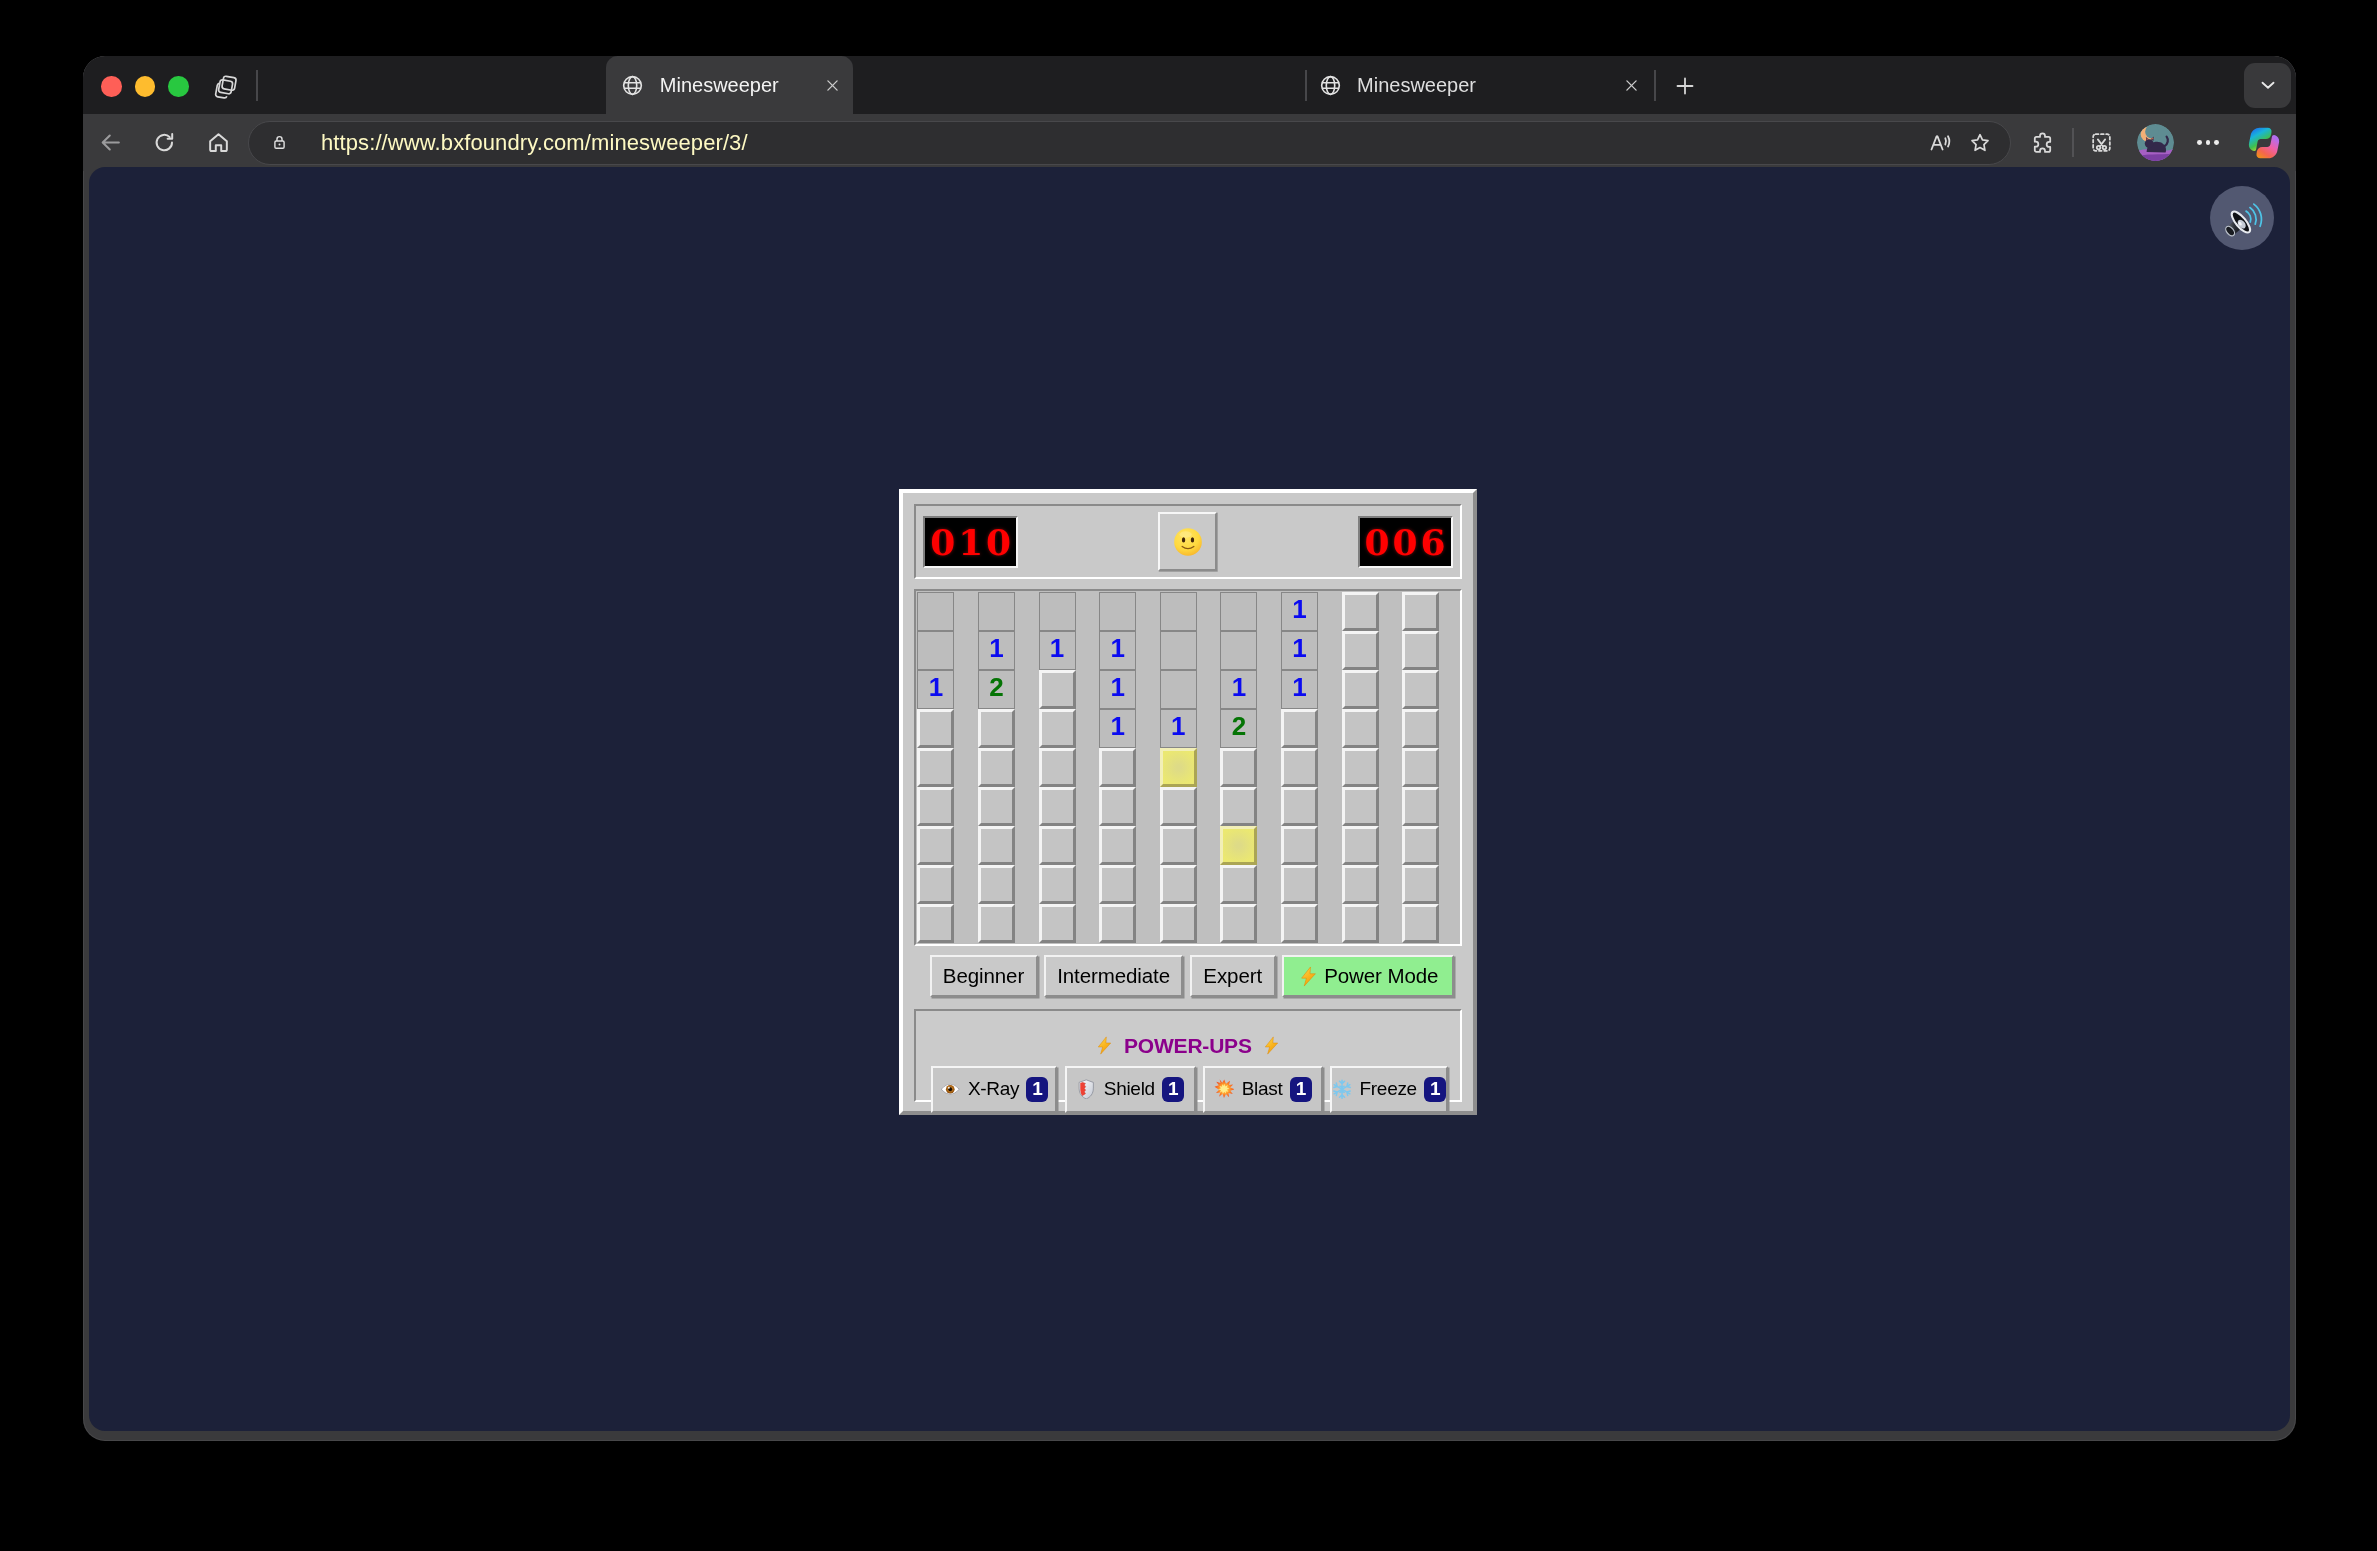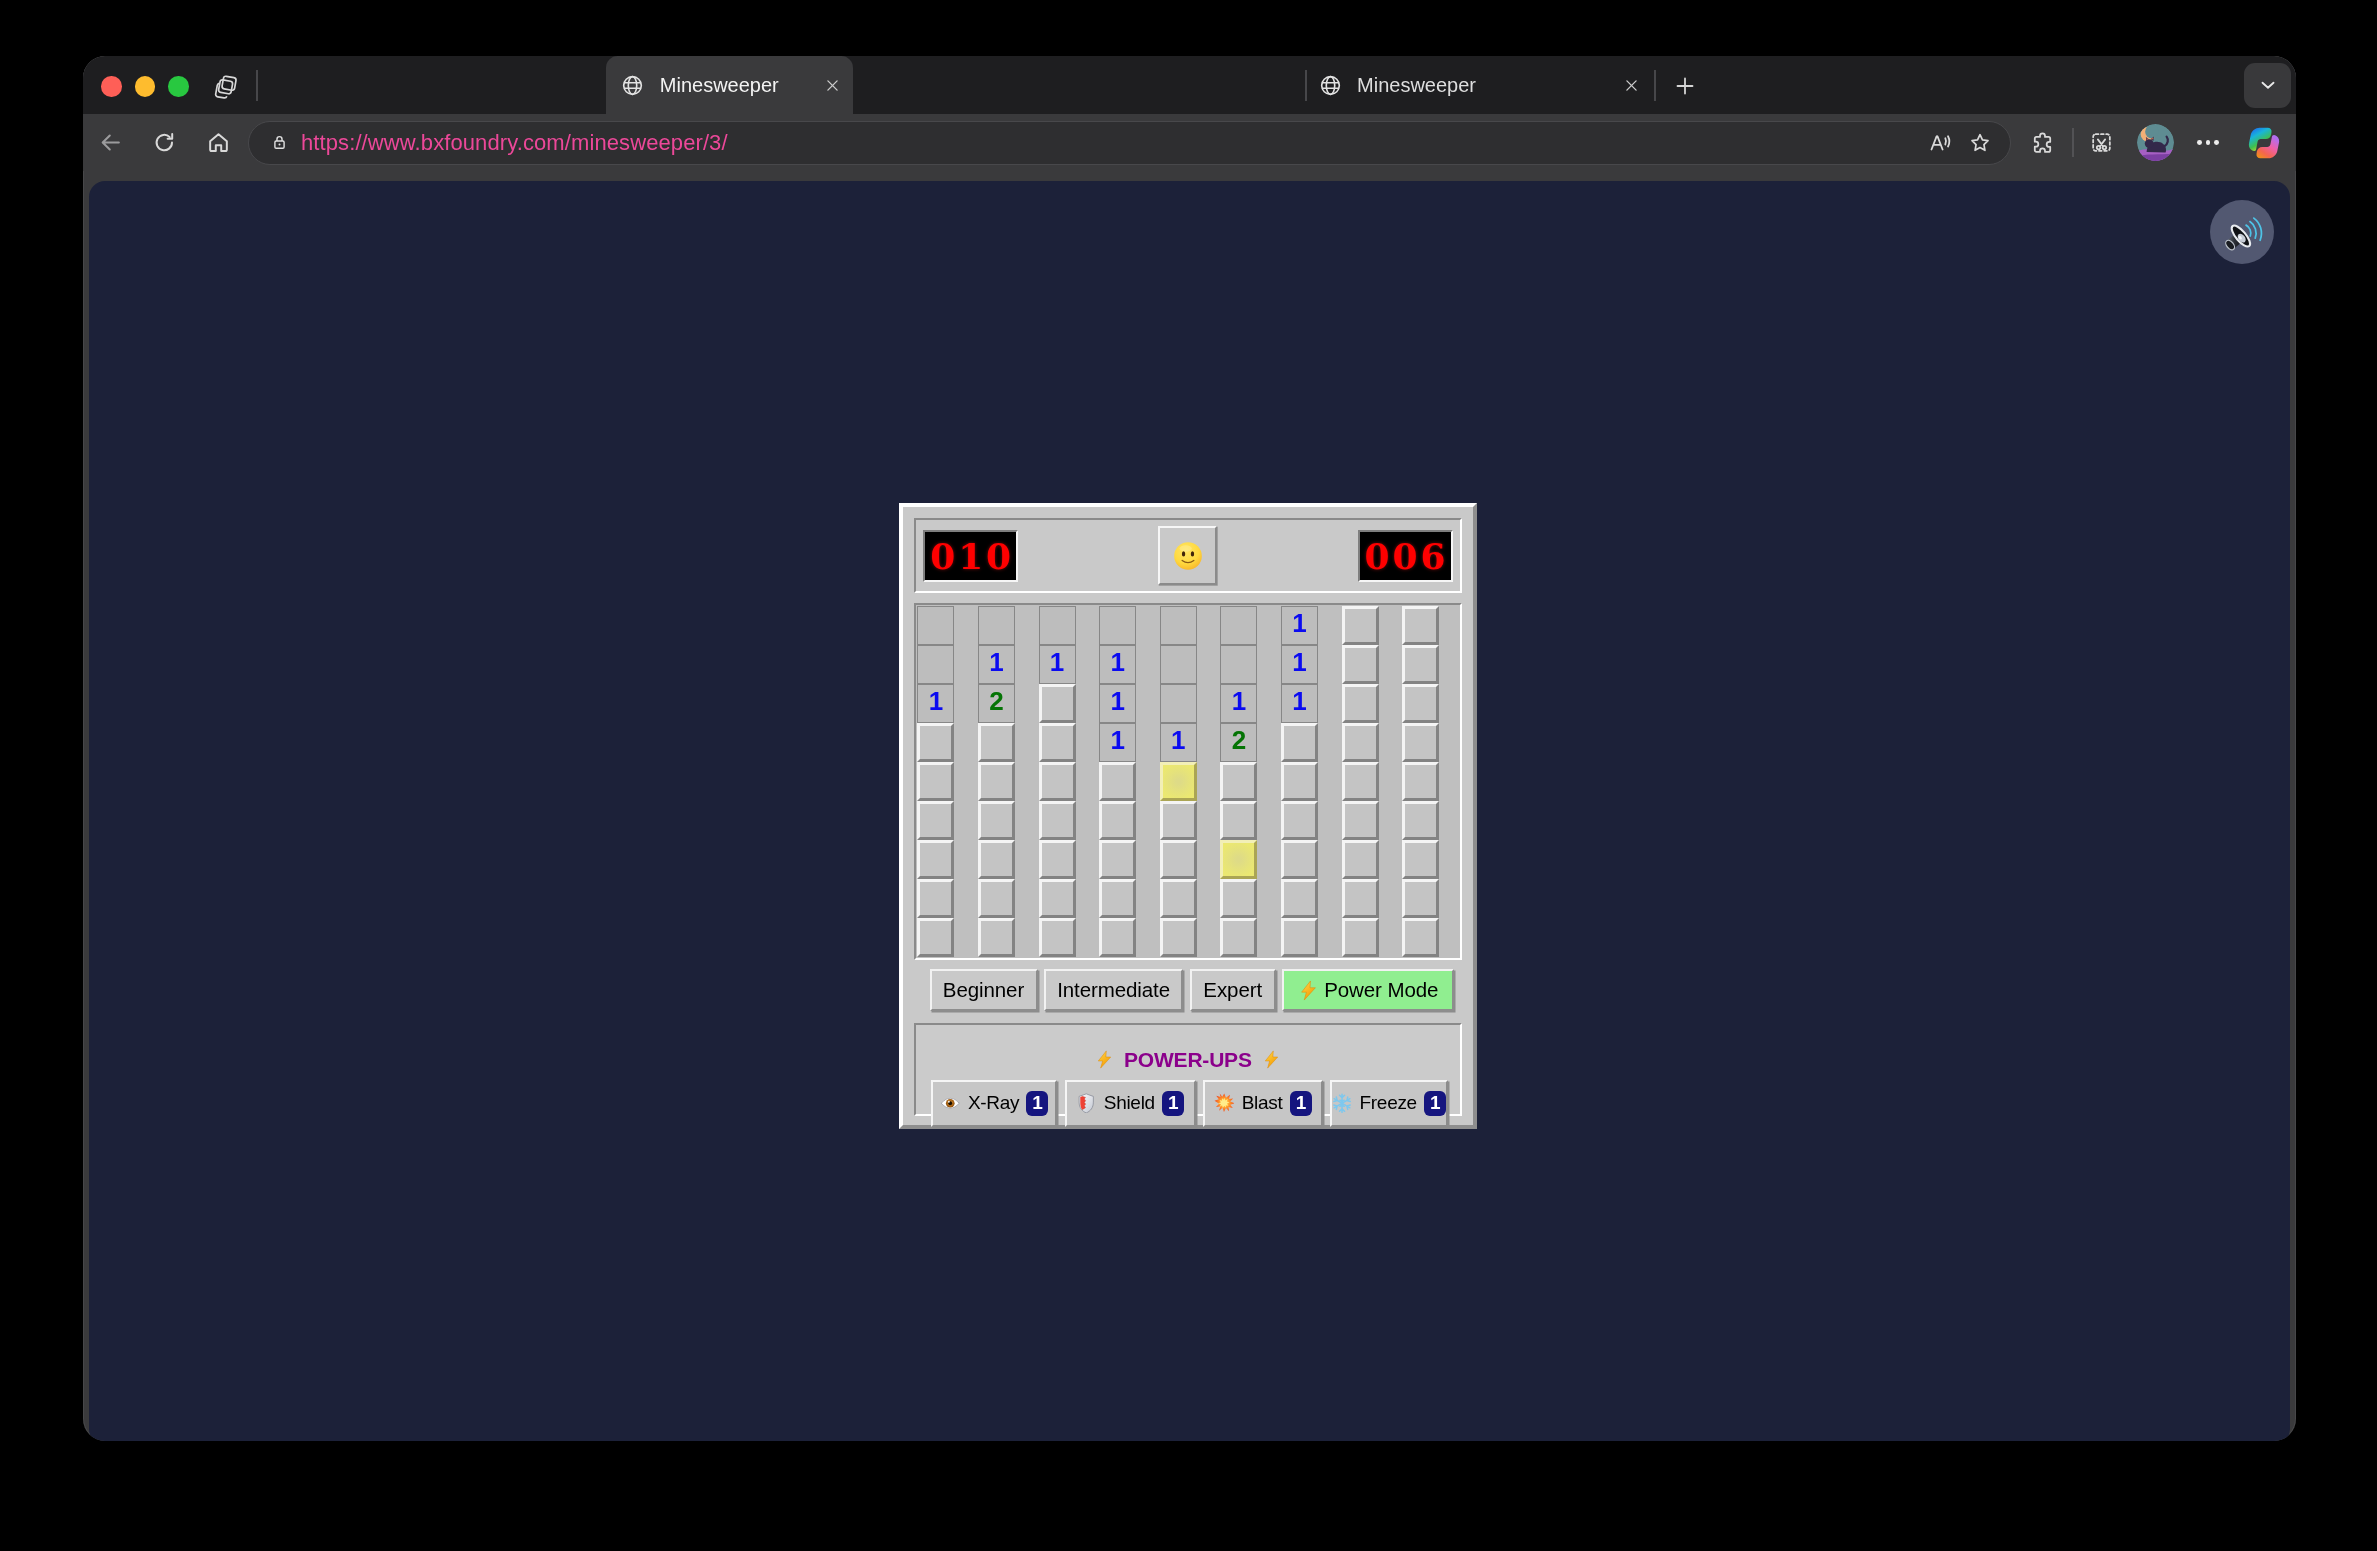--- a/index.html
+++ b/index.html
@@ -27,32 +27,32 @@
     background:#39393b; color:#e8e8e8; display:flex; align-items:center; justify-content:center; }
   .chevbtn svg { width:22px; height:22px; }
 
   
   .toolbar { position:absolute; left:0; top:58px; width:100%; height:57px; background:#3a3a3c; }
   .tbicon { position:absolute; top:0; height:57px; display:flex; align-items:center; justify-content:center; color:#d9d9d9; }
   .tbicon svg { width:25px; height:25px; }
   .urlbar { position:absolute; left:165px; top:6.6px; width:1763px; height:44px; border-radius:22px;
     background:#2e2e30; border:0.7px solid #48484b; display:flex; align-items:center; }
   .lock { width:19px; height:19px; color:#e0e0e0; margin-left:21px; flex:0 0 auto; }
-  .url { font-size:22px; color:#ec4899; margin-left:12px; letter-spacing:0.1px; white-space:nowrap; }
+  .url { font-size:22px; color:#fef9c3; margin-left:32px; letter-spacing:0.1px; white-space:nowrap; }
   .urlbar .pillright { margin-left:auto; display:flex; align-items:center; gap:15.4px; margin-right:18.3px; }
   .pillright svg { width:24px; height:24px; color:#d9d9d9; }
   .vsep { position:absolute; top:14px; width:1.5px; height:29px; background:#525255; }
   .avatar { position:absolute; left:2054px; top:10.2px; width:37px; height:37px; border-radius:50%; overflow:hidden; }
   .dots { position:absolute; left:2108px; top:0; width:34px; display:flex; gap:3.7px; align-items:center;
     justify-content:center; height:57px; }
   .dots i { width:4.8px; height:4.8px; border-radius:50%; background:#ececec; }
   .copilot { position:absolute; left:2164px; top:11.7px; width:34px; height:34px; }
 
   
-  .content { position:absolute; left:5.9px; top:125px; width:2201px; height:1264px;
+  .content { position:absolute; left:5.9px; top:111px; width:2201px; height:1264px;
     background:#1c2139; border-radius:16px; overflow:hidden; }
   .speaker { position:absolute; left:2121px; top:19px; width:64px; height:64px; border-radius:50%;
     background:#525871; display:flex; align-items:center; justify-content:center; }
   .speaker svg { width:45px; height:45px; }
 
   
   .game { position:absolute; left:810px; top:322px; width:578px; height:626px;
     background:#c9c9c9; border:4.4px solid; border-color:#ffffff #8e8e8e #8e8e8e #ffffff; }
   .panel { border:2.9px solid; border-color:#8a8a8a #ffffff #ffffff #8a8a8a; }
 

